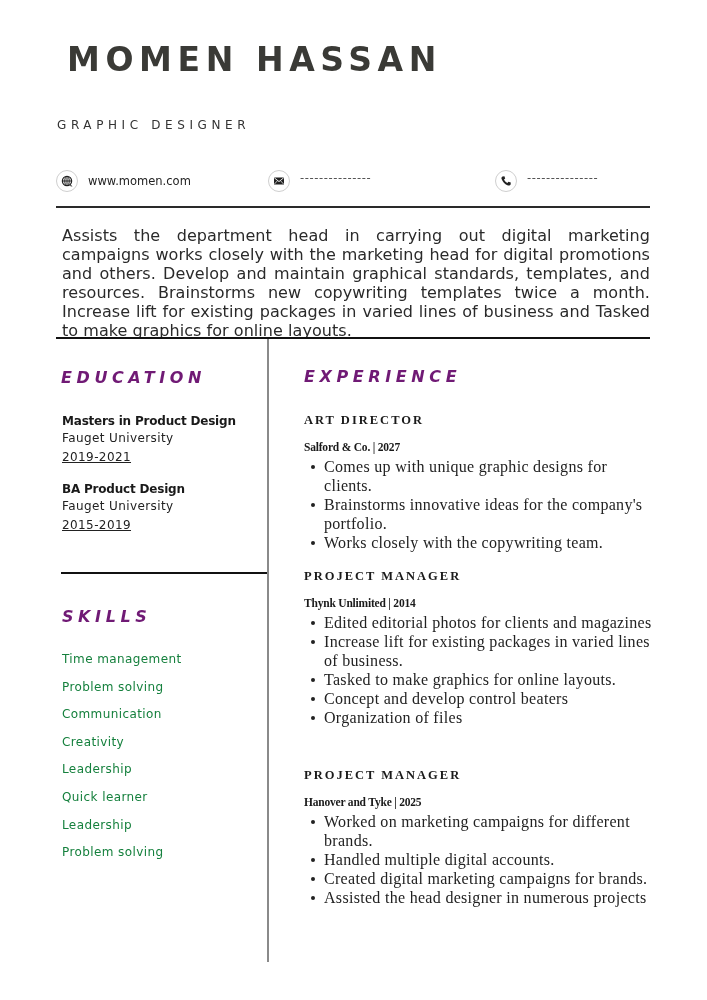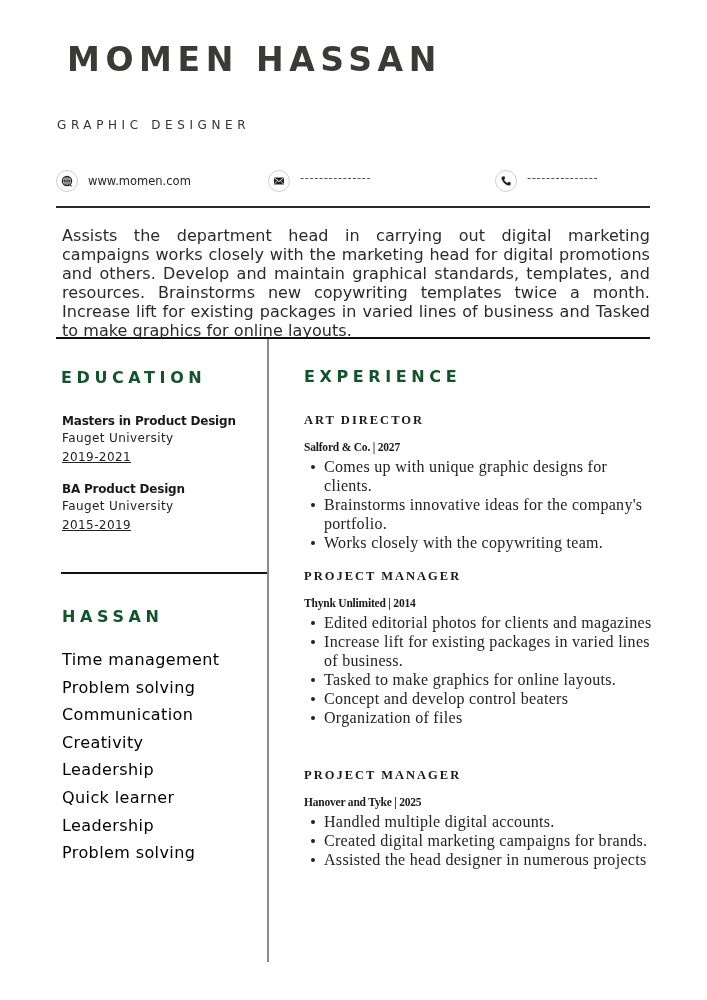--- a/index.html
+++ b/index.html
@@ -43,34 +43,34 @@
       font-size: 16px; line-height: 19px; color: #2a2a2a;
       text-align: justify; letter-spacing: 0.05px;
     }
 
     .hr-mid { position: absolute; left: 56px; top: 337px; width: 594px; height: 1.5px; background: #111; }
     .vr { position: absolute; left: 267px; top: 339px; width: 2px; height: 623px; background: #8a8a8a; }
     .hr-left { position: absolute; left: 61px; top: 572px; width: 206px; height: 1.5px; background: #111; }
 
     .section-title {
       position: absolute; font-family: "DejaVu Sans", sans-serif; font-weight: bold;
-      font-size: 16px; letter-spacing: 4.6px; color: #14532d; white-space: nowrap;
+      font-size: 16px; letter-spacing: 4.6px; color: #701a75; white-space: nowrap; font-style: italic;
     }
     .edu-title { left: 61px; top: 368px; }
     .skills-title { left: 62px; top: 607px; }
     .exp-title { left: 304px; top: 367px; }
 
     .edu-list { position: absolute; left: 62px; top: 413px; width: 200px; }
     .edu-item { margin-bottom: 14px; }
     .edu-degree { font-weight: bold; font-size: 12px; color: #1a1a1a; line-height: 16px; white-space: nowrap; letter-spacing: -0.2px; }
     .edu-school { font-size: 12px; color: #222; line-height: 19px; letter-spacing: 0.4px; }
     .edu-years { font-size: 12px; color: #222; line-height: 19px; letter-spacing: 0.4px; text-decoration: underline; }
 
     .skills-list { position: absolute; left: 62px; top: 646px; list-style: none; }
-    .skills-list li { font-size: 16px; line-height: 27.6px; color: #000000; letter-spacing: 0.4px; white-space: nowrap; }
+    .skills-list li { font-size: 12px; line-height: 27.6px; color: #15803d; letter-spacing: 0.4px; white-space: nowrap; }
 
     .job { position: absolute; left: 304px; width: 350px; font-family: Liberation Serif, serif; }
     .job1 { top: 412px; }
     .job2 { top: 568px; }
     .job3 { top: 767px; }
     .job-title { font-weight: bold; font-size: 12.5px; letter-spacing: 2px; color: #1a1a1a; line-height: 16px; white-space: nowrap; }
     .job-company { font-weight: bold; font-size: 11.5px; color: #1a1a1a; margin-top: 11px; line-height: 16px; white-space: nowrap; letter-spacing: -0.2px; }
     .job-bullets { list-style: none; margin-top: 2px; }
     .job-bullets li {
       position: relative; padding-left: 20px; font-size: 16px; line-height: 19px;
@@ -135,21 +135,21 @@
     <div class="edu-school">Fauget University</div>
     <div class="edu-years">2019-2021</div>
   </div>
   <div class="edu-item">
     <div class="edu-degree">BA Product Design</div>
     <div class="edu-school">Fauget University</div>
     <div class="edu-years">2015-2019</div>
   </div>
 </div>
 
-<div class="section-title skills-title">HASSAN</div>
+<div class="section-title skills-title">SKILLS</div>
 <ul class="skills-list">
   <li>Time management</li>
   <li>Problem solving</li>
   <li>Communication</li>
   <li>Creativity</li>
   <li>Leadership</li>
   <li>Quick learner</li>
   <li>Leadership</li>
   <li>Problem solving</li>
 </ul>
@@ -175,17 +175,18 @@
     <li>Tasked to make graphics for online layouts.</li>
     <li>Concept and develop control beaters</li>
     <li>Organization of files</li>
   </ul>
 </div>
 
 <div class="job job3">
   <div class="job-title">PROJECT MANAGER</div>
   <div class="job-company">Hanover and Tyke | 2025</div>
   <ul class="job-bullets">
+    <li>Worked on marketing campaigns for different brands.</li>
     <li>Handled multiple digital accounts.</li>
     <li>Created digital marketing campaigns for brands.</li>
     <li>Assisted the head designer in numerous projects</li>
   </ul>
 </div>
 
 </body></html>

